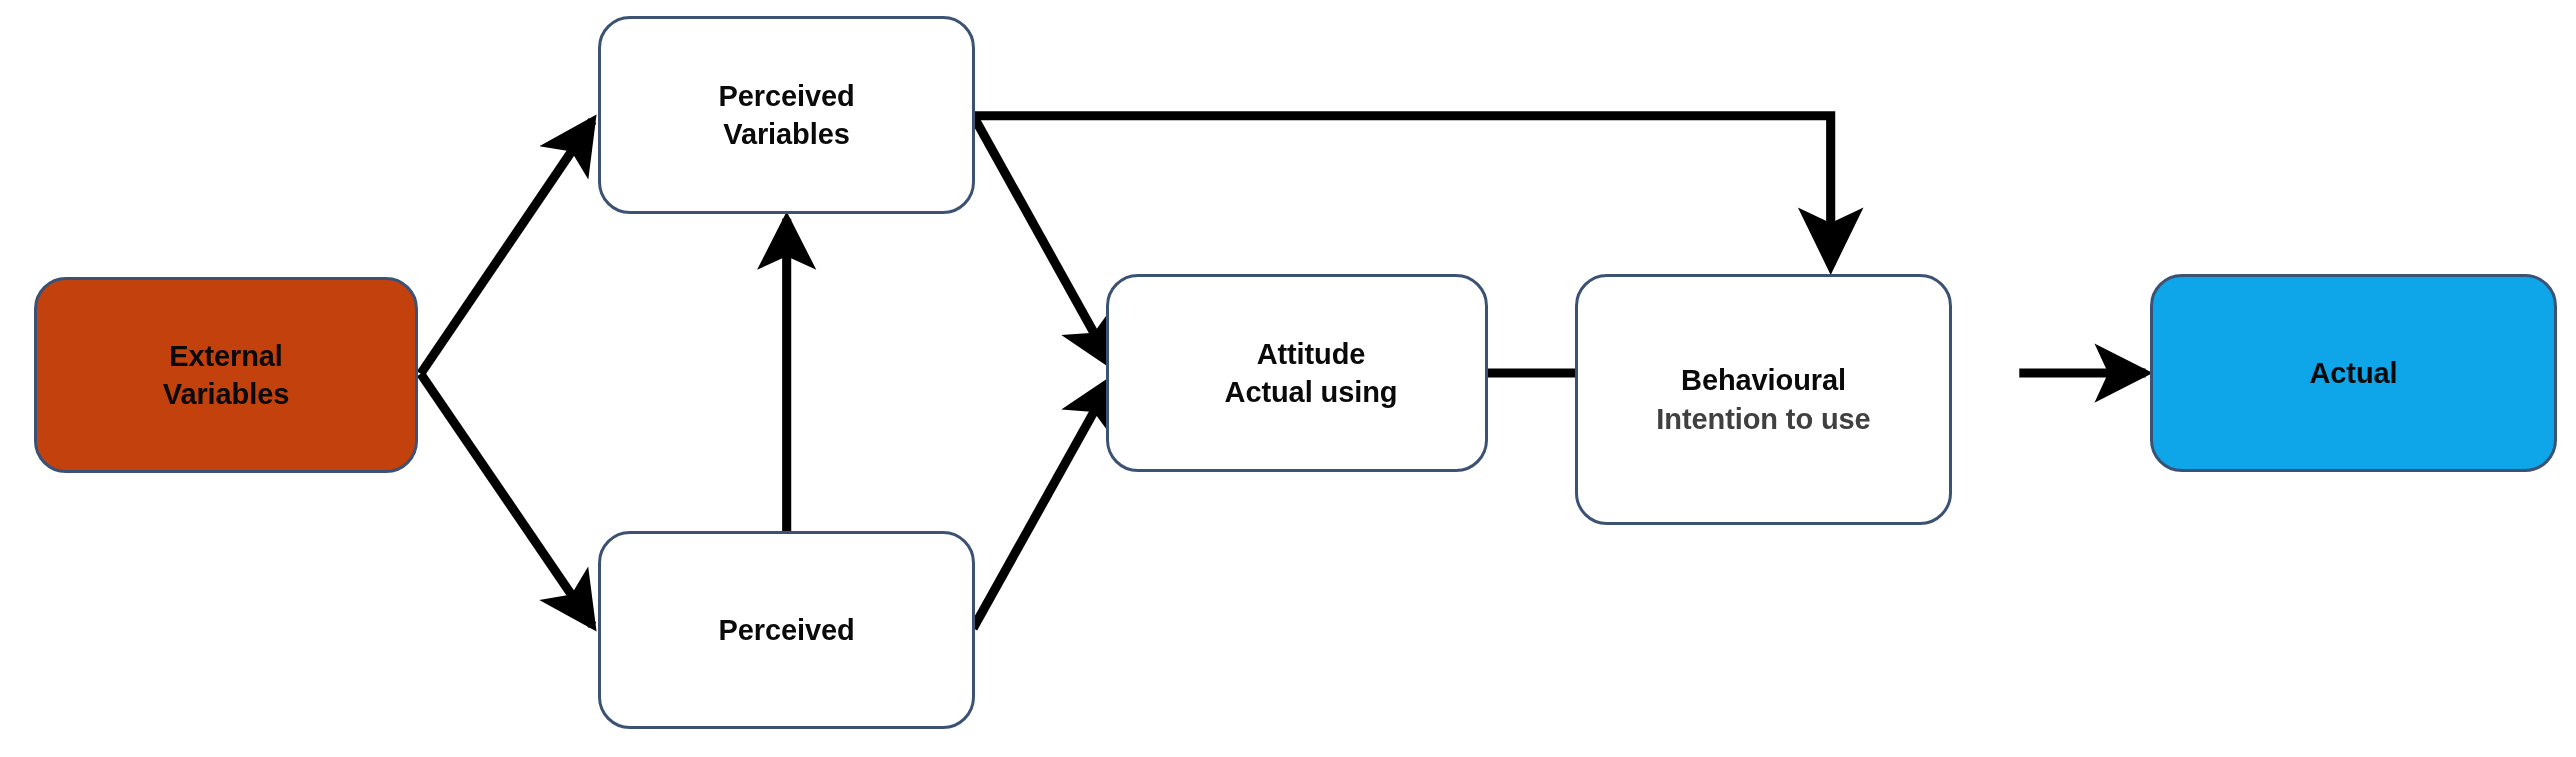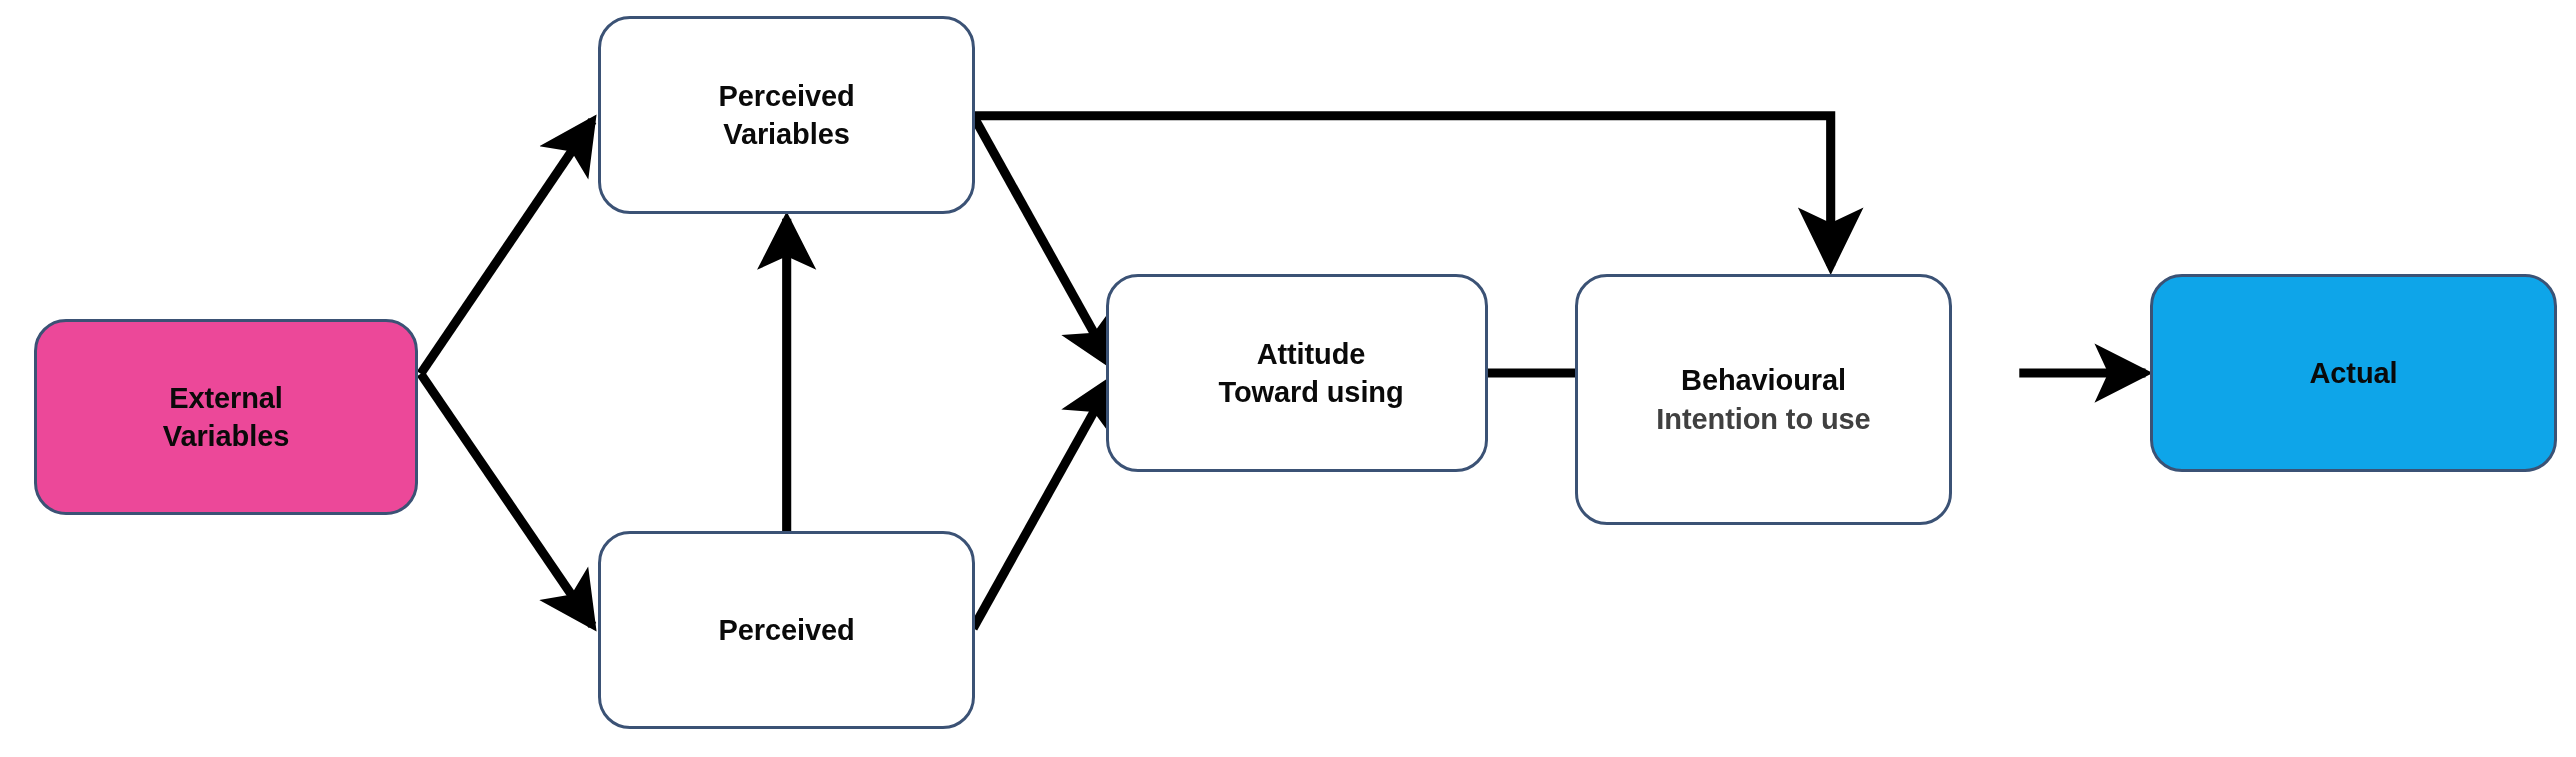--- a/index.html
+++ b/index.html
@@ -82,37 +82,37 @@
 
     <line x1="1388" y1="896" x2="1586" y2="541" stroke="#000000" stroke-width="13" marker-end="url(#arrowhead)"></line>
 
     <path d="M 1388 165 L 2611 165 L 2611 379" fill="none" stroke="#000000" stroke-width="13" marker-end="url(#arrowhead-thin)"></path>
 
     <line x1="2118" y1="532" x2="2340" y2="532" stroke="#000000" stroke-width="13" marker-end="url(#arrowhead)"></line>
 
     <line x1="2880" y1="532" x2="3060" y2="532" stroke="#000000" stroke-width="13" marker-end="url(#arrowhead)"></line>
   </svg>
 
-  <div class="node" id="node-external-variables" style="border-color: rgb(59, 82, 117); background: #ec4899; margin-top: 42px;">
+  <div class="node" id="node-external-variables" style="border-color: rgb(59, 82, 117); background: #c2410c;">
     <span class="node-line" style="color: rgb(10, 10, 10);">External</span>
     <span class="node-line" style="color: rgb(10, 10, 10);">Variables</span>
   </div>
 
   <div class="node" id="node-perceived-usefulness" style="border-color: rgb(59, 82, 117); background: rgb(255, 255, 255);">
     <span class="node-line" style="color: rgb(10, 10, 10);">Perceived</span>
     <span class="node-line" style="color: rgb(10, 10, 10);">Variables</span>
   </div>
 
   <div class="node" id="node-perceived-ease-of-use" style="border-color: rgb(59, 82, 117); background: rgb(255, 255, 255);">
     <span class="node-line" style="color: rgb(10, 10, 10);">Perceived</span>
   </div>
 
   <div class="node" id="node-attitude-toward-using" style="border-color: rgb(59, 82, 117); background: rgb(255, 255, 255);">
     <span class="node-line" style="color: rgb(10, 10, 10);">Attitude</span>
-    <span class="node-line" style="color: rgb(10, 10, 10);">Toward using</span>
+    <span class="node-line" style="color: rgb(10, 10, 10);">Actual using</span>
   </div>
 
   <div class="node" id="node-behavioural-intention" style="border-color: rgb(59, 82, 117); background: rgb(255, 255, 255);">
     <span class="node-line" style="color: rgb(10, 10, 10);">Behavioural</span>
     <span class="node-line" style="color: #404040;">Intention to use</span>
   </div>
 
   <div class="node" id="node-actual-system-use" style="border-color: rgb(59, 82, 117); background: #0ea5e9; gap: 44px;">
     <span class="node-line" style="color: rgb(10, 10, 10);">Actual</span>
   </div>

